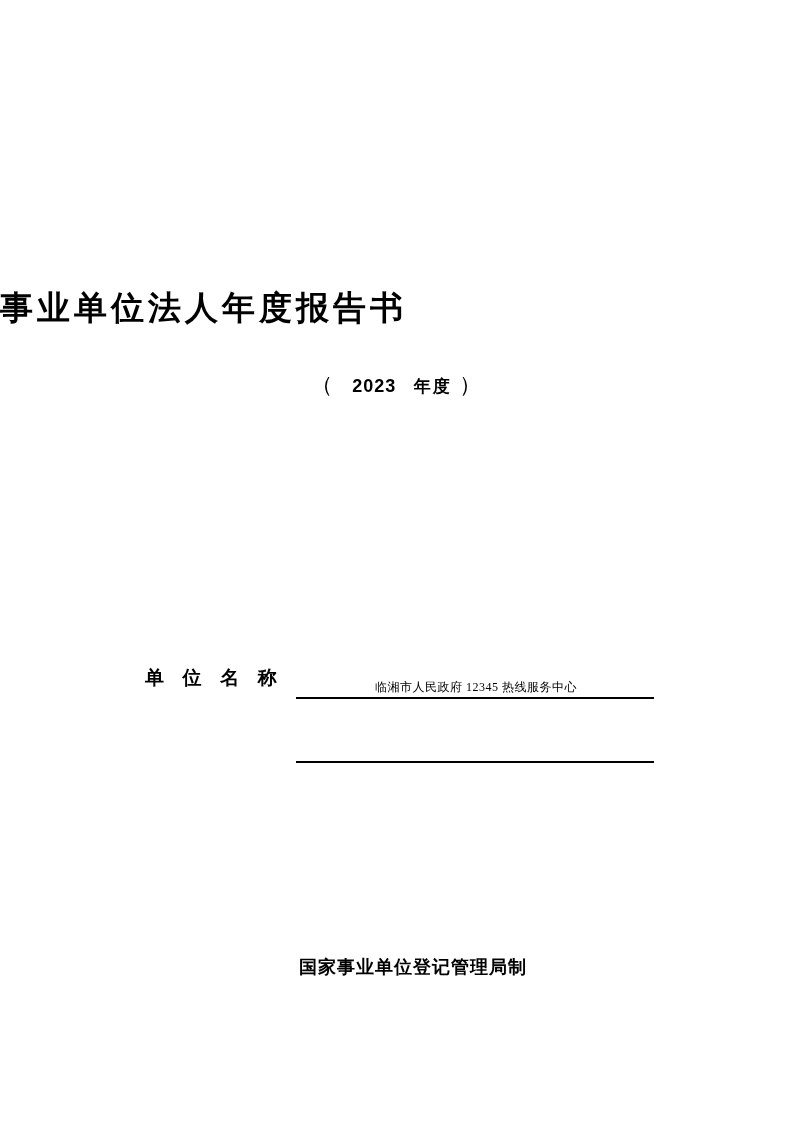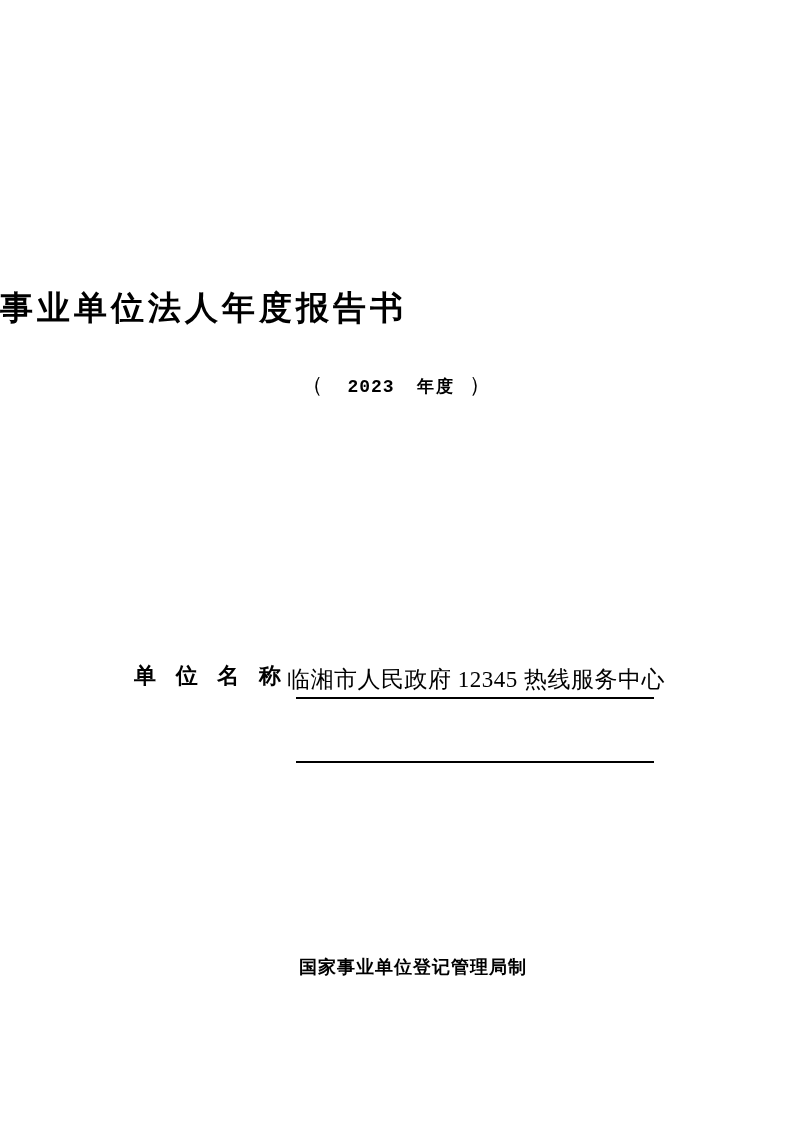--- a/index.html
+++ b/index.html
@@ -59,21 +59,21 @@
     letter-spacing: 4px;
   }
 
   
   .year-line {
     position: absolute;
     top: 370px;
     left: 0;
     width: 794px;
     text-align: center;
-    font-family: Liberation Mono, monospace;
+    font-family: Liberation Sans, sans-serif;
     font-size: 20px;
     font-weight: bold;
     letter-spacing: 2px;
   }
   .year-line .paren {
     font-size: 22px;
     font-weight: normal;
   }
   .year-value {
     display: inline-block;
@@ -97,44 +97,44 @@
     width: 794px;
   }
   .field-row {
     position: relative;
     height: 44px;
     padding-left: 145px;
     box-sizing: border-box;
   }
   .field-label {
     position: absolute;
-    left: 134px;
+    left: 145px;
     bottom: 8px;
     font-family: "DejaVu Sans", "Liberation Sans", sans-serif;
     font-weight: bold;
-    font-size: 22px;
+    font-size: 19px;
     letter-spacing: 6px;
     white-space: nowrap;
   }
   .field-value-wrap {
     position: absolute;
     left: 296px;
     bottom: 0px;
     width: 358px;
     border-bottom: 2px solid #000;
     height: 42px;
   }
   .field-value {
     position: absolute;
     left: 0;
     bottom: 2px;
     width: 358px;
     text-align: center;
     font-family: "Liberation Serif", "DejaVu Serif", serif;
-    font-size: 23px;
+    font-size: 12px;
     line-height: 1.25;
     letter-spacing: 0.5px;
   }
   
   .field-value.two-line {
     bottom: 2px;
     width: 380px;
     left: -10px;
   }
 

